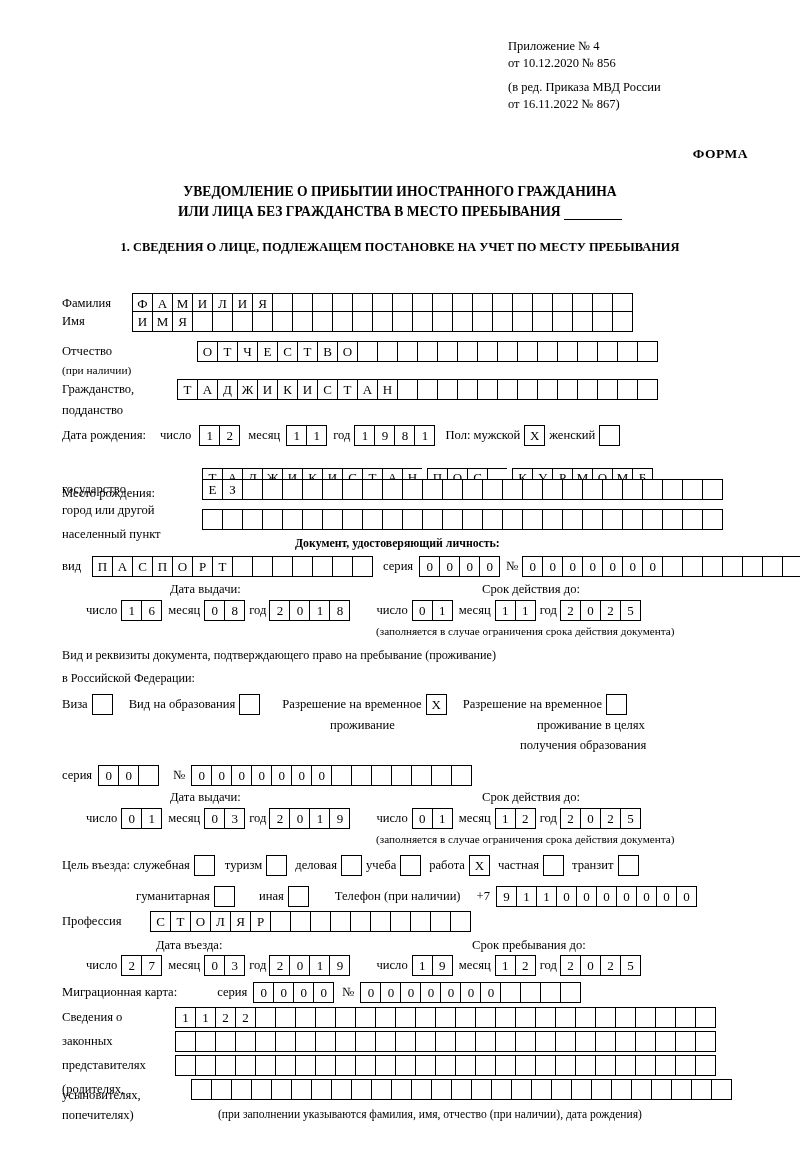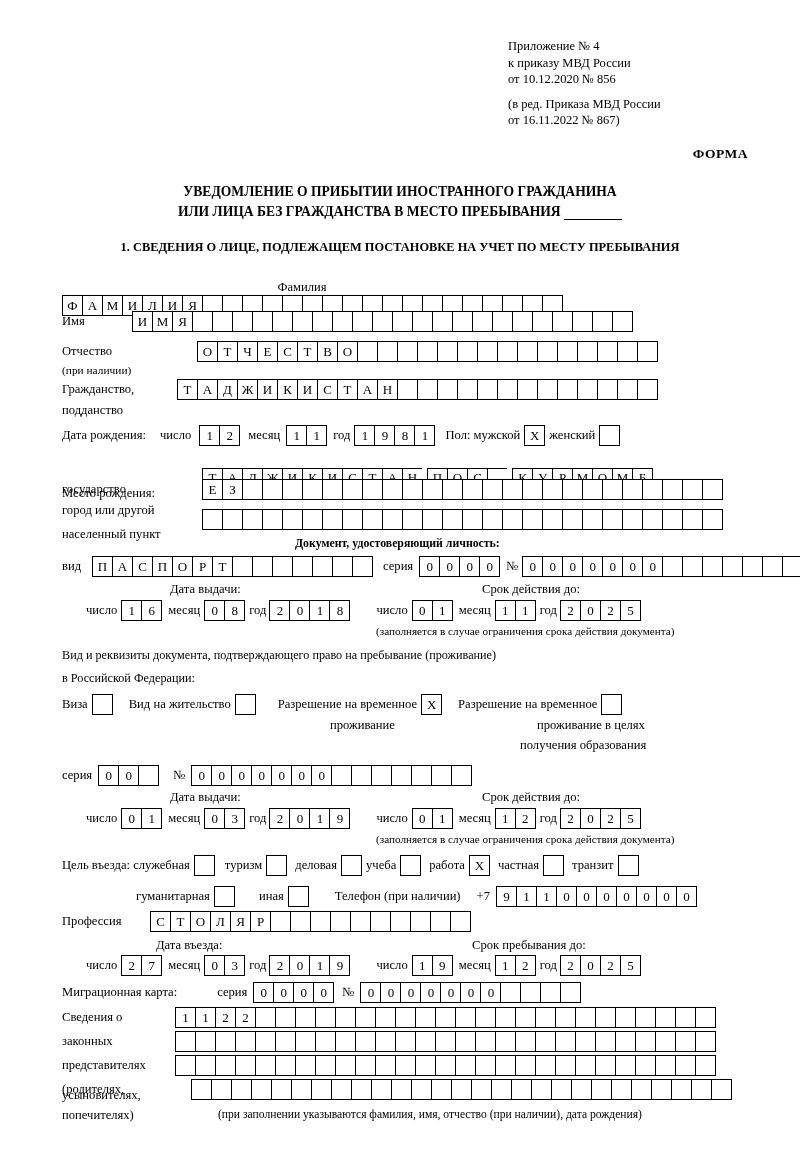--- a/index.html
+++ b/index.html
@@ -62,36 +62,35 @@
   }
   .note{font-size:11.2px;}
 </style>
 </head>
 <body>
 
 <div class="page">
 
   <div class="hdr">
     <div>Приложение № 4</div>
-    <div>к приказу МВД России</div>
     <div>от 10.12.2020 № 856</div>
     <div class="gap"></div>
     <div>(в ред. Приказа МВД России</div>
     <div>от 16.11.2022 № 867)</div>
   </div>
   <div class="forma">ФОРМА</div>
 
   <div class="title">
     <div class="l1">УВЕДОМЛЕНИЕ О ПРИБЫТИИ ИНОСТРАННОГО ГРАЖДАНИНА</div>
     <div class="l2"><span>ИЛИ ЛИЦА БЕЗ ГРАЖДАНСТВА В МЕСТО ПРЕБЫВАНИЯ</span> <span class="ul"></span></div>
   </div>
 
   <div class="sect1">1. СВЕДЕНИЯ О ЛИЦЕ, ПОДЛЕЖАЩЕМ ПОСТАНОВКЕ НА УЧЕТ ПО МЕСТУ ПРЕБЫВАНИЯ</div>
 
-  <div class="row" style="top:280px;left:62px;flex-direction:column;">
+  <div class="row" style="top:293px;left:62px;">
     <span class="lbl" style="width:70px;display:inline-block;">Фамилия</span>
     <span class="boxes" id="surname-boxes">
         <span class="bx">Ф</span>
         <span class="bx">А</span>
         <span class="bx">М</span>
         <span class="bx">И</span>
         <span class="bx">Л</span>
         <span class="bx">И</span>
         <span class="bx">Я</span>
         <span class="bx"></span>
@@ -433,21 +432,21 @@
   <div class="row" style="top:648px;left:62px;">
     <span class="lbl" style="font-size:12.2px;">Вид и реквизиты документа, подтверждающего право на пребывание (проживание)</span>
   </div>
   <div class="row" style="top:671px;left:62px;">
     <span class="lbl" style="font-size:12.2px;">в Российской Федерации:</span>
   </div>
 
   <div class="row" style="top:694px;left:62px;">
     <span class="lbl">Виза</span>
     <span class="chk"></span>
-    <span class="lbl" style="margin-left:12px;">Вид на жительство</span>
+    <span class="lbl" style="margin-left:12px;">Вид на образования</span>
     <span class="chk"></span>
     <span class="lbl" style="margin-left:18px;">Разрешение на временное</span>
     <span class="chk">X</span>
     <span class="lbl" style="margin-left:12px;">Разрешение на временное</span>
     <span class="chk"></span>
   </div>
   <div class="row" style="top:718px;left:330px;">
     <span class="lbl">проживание</span>
   </div>
   <div class="row" style="top:718px;left:537px;align-items:center;">

